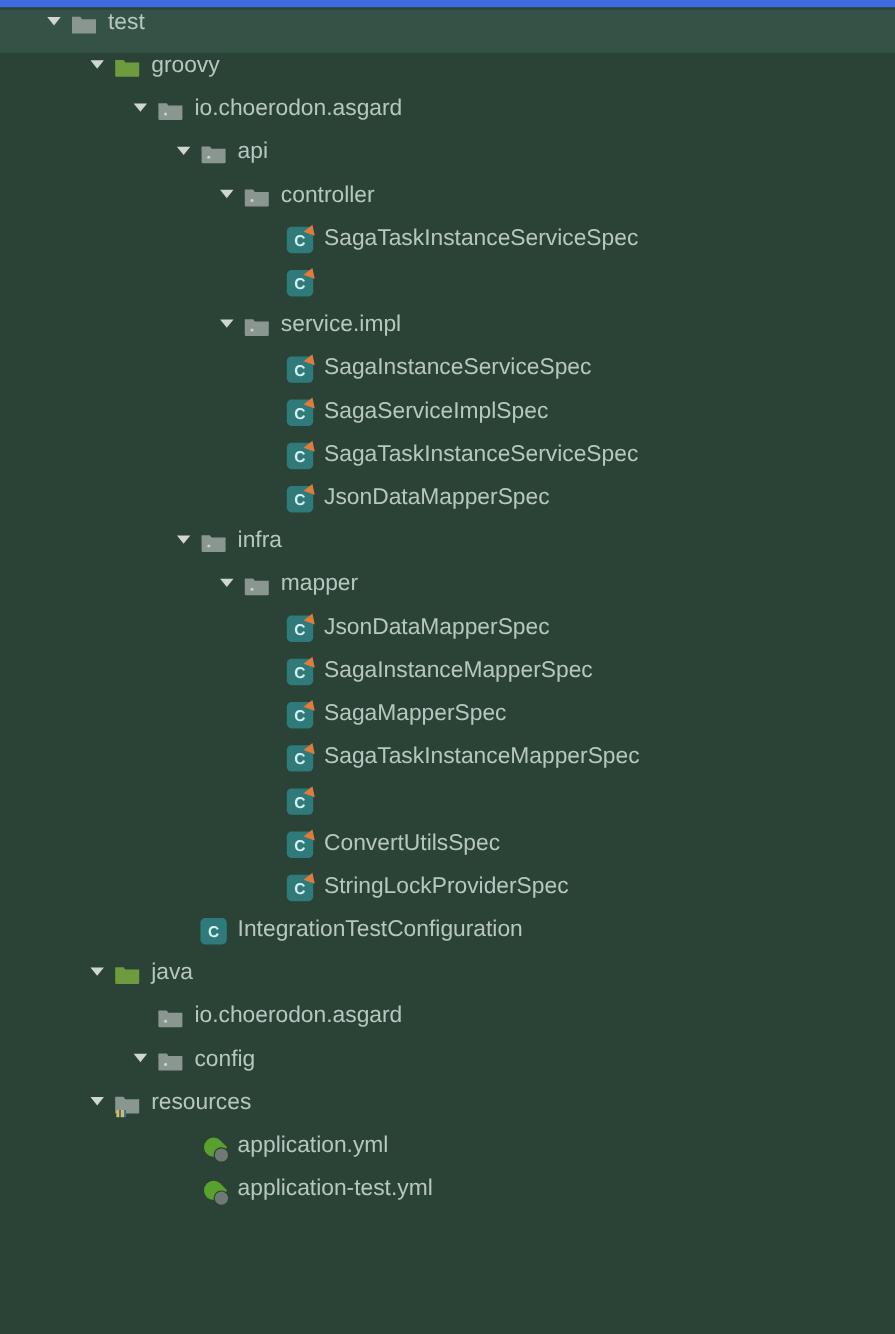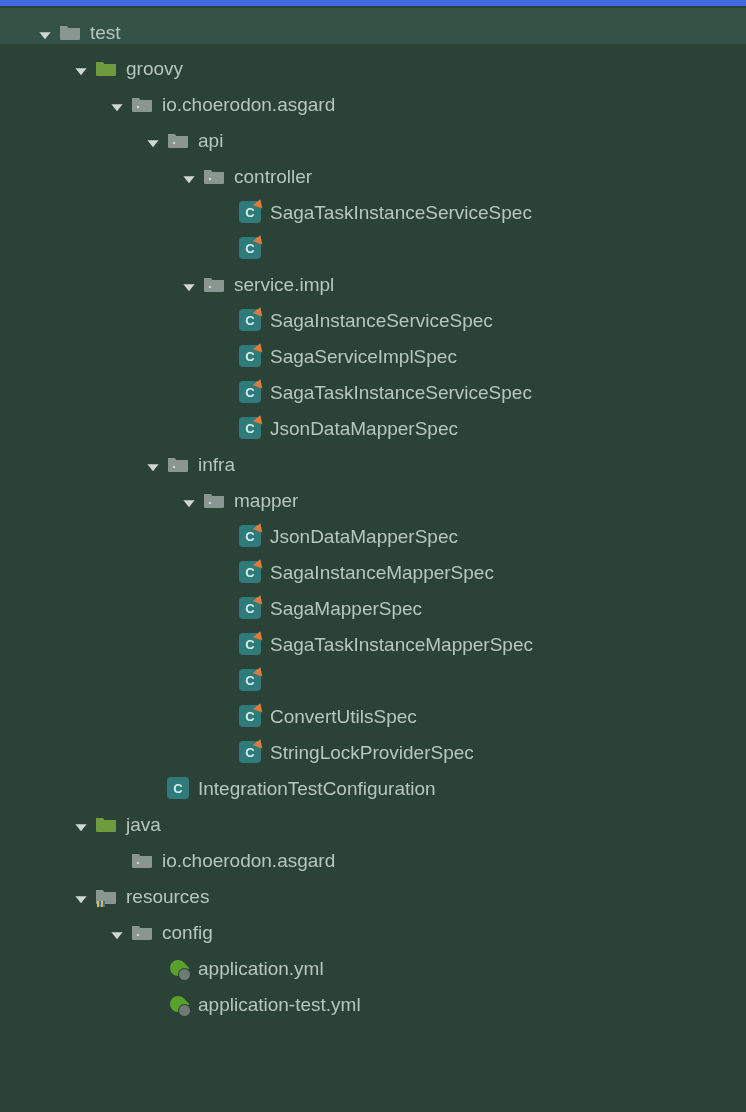--- a/index.html
+++ b/index.html
@@ -15,21 +15,21 @@
   }
   .topbar {
     height: 6px;
     background: #3f6ae0;
   }
   .tree {
     padding-top: 2px;
   }
   .row {
     display: flex;
-    align-items: flex-end;
+    align-items: flex-start;
     height: 36px;
     white-space: nowrap;
   }
   .row.first-row {
     background: #355246;
   }
   .indent { display:inline-block; }
   .arrow {
     width: 18px;
     height: 18px;
@@ -379,51 +379,51 @@
       <svg width="22" height="18" viewBox="0 0 22 18">
           <path class="f-tab" d="M1 3h7l2 3h11v0H1z"></path>
           <path class="f-body" d="M1 5h20v11a1 1 0 0 1-1 1H2a1 1 0 0 1-1-1z"></path>
           <circle cx="7" cy="12" r="1.3" fill="#c9d3ce"></circle>
         </svg>
     </span>
     <span class="label">io.choerodon.asgard</span>
   </div>
 
   <div class="row">
+    <span class="indent" style="width:108px"></span>
+    <span class="arrow">
+        <svg viewBox="0 0 10 10">
+          <path d="M1 3 L5 8 L9 3 Z" fill="currentColor"></path>
+        </svg>
+      </span>
+    <span class="icon folder-pkg folder-svg">
+      <svg width="22" height="18" viewBox="0 0 22 18">
+          <path class="f-tab" d="M1 3h7l2 3h11v0H1z"></path>
+          <path class="f-body" d="M1 5h20v11a1 1 0 0 1-1 1H2a1 1 0 0 1-1-1z"></path>
+          <circle cx="7" cy="12" r="1.3" fill="#c9d3ce"></circle>
+        </svg>
+    </span>
+    <span class="label">config</span>
+  </div>
+
+  <div class="row">
     <span class="indent" style="width:72px"></span>
     <span class="arrow">
         <svg viewBox="0 0 10 10">
           <path d="M1 3 L5 8 L9 3 Z" fill="currentColor"></path>
         </svg>
       </span>
     <span class="icon folder-res folder-svg" style="position:relative">
       <svg width="22" height="18" viewBox="0 0 22 18">
           <path class="f-tab" d="M1 3h7l2 3h11v0H1z"></path>
           <path class="f-body" d="M1 5h20v11a1 1 0 0 1-1 1H2a1 1 0 0 1-1-1z"></path>
         </svg>
       <span class="res-stripe"></span>
     </span>
     <span class="label">resources</span>
-  </div>
-
-  <div class="row">
-    <span class="indent" style="width:108px"></span>
-    <span class="arrow">
-        <svg viewBox="0 0 10 10">
-          <path d="M1 3 L5 8 L9 3 Z" fill="currentColor"></path>
-        </svg>
-      </span>
-    <span class="icon folder-pkg folder-svg">
-      <svg width="22" height="18" viewBox="0 0 22 18">
-          <path class="f-tab" d="M1 3h7l2 3h11v0H1z"></path>
-          <path class="f-body" d="M1 5h20v11a1 1 0 0 1-1 1H2a1 1 0 0 1-1-1z"></path>
-          <circle cx="7" cy="12" r="1.3" fill="#c9d3ce"></circle>
-        </svg>
-    </span>
-    <span class="label">config</span>
   </div>
 
   <div class="row">
     <span class="indent" style="width:144px"></span>
       <span class="spacer-arrow"></span>
     <span class="icon">
         <span class="yml-icon">
           <span class="leaf"></span>
           <span class="gear"></span>
         </span>

